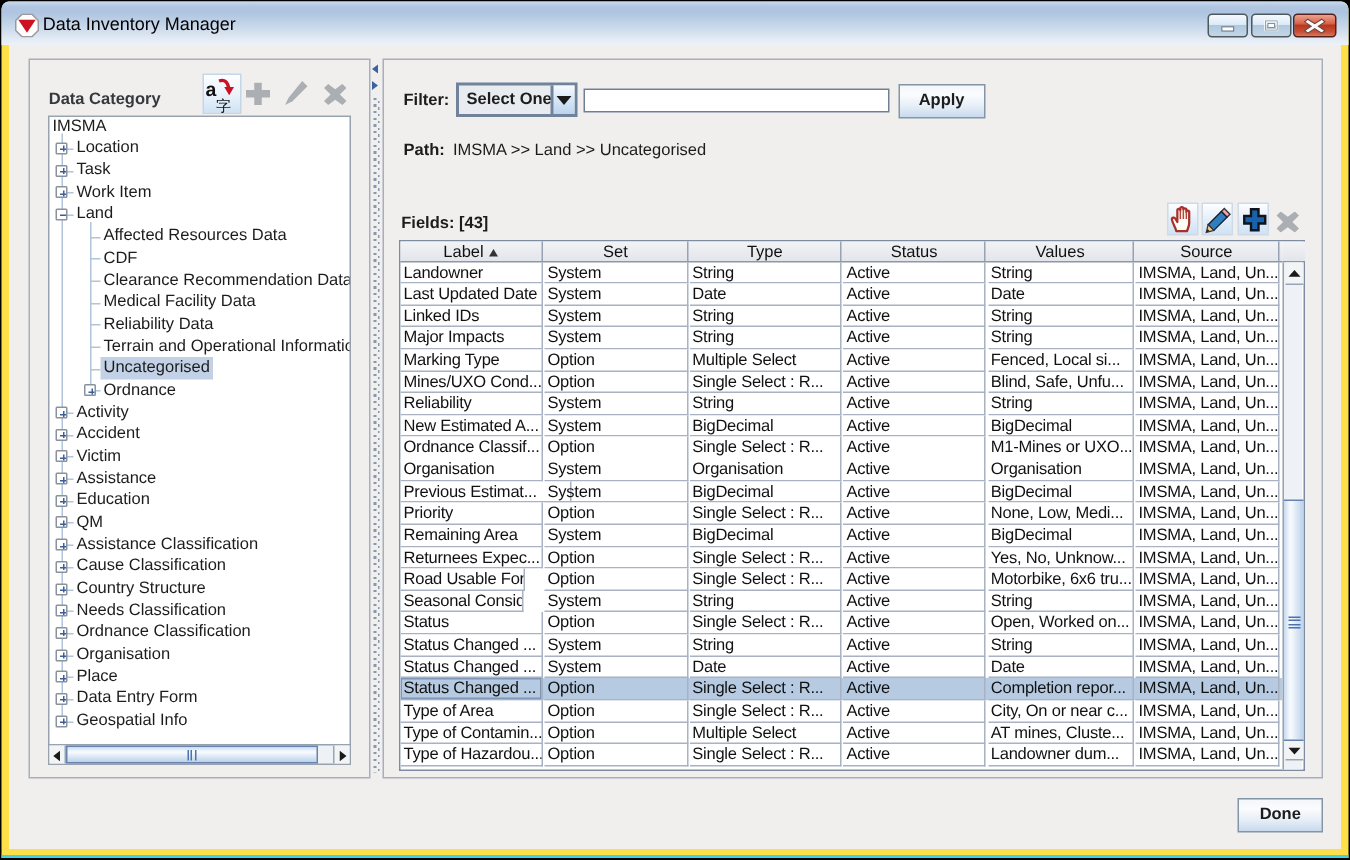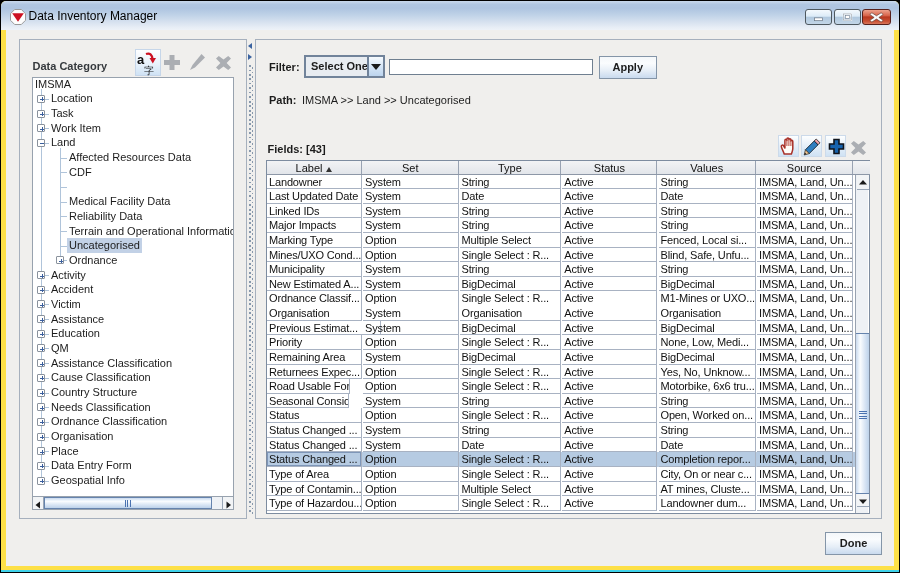--- a/index.html
+++ b/index.html
@@ -159,20 +159,21 @@
 <div class="tline" style="left:40px;top:140.9px;width:7px;height:1px"></div>
 <div class="tbox" style="left:35px;top:136.9px">
                 <div class="tsh"></div>
               </div>
 <div class="titem" style="left:49px;top:133.4px">Land</div>
 <div class="tline" style="left:58px;top:155.6px;width:7px;height:1px"></div>
 <div class="titem" style="left:67px;top:148.1px">Affected Resources Data</div>
 <div class="tline" style="left:58px;top:170.3px;width:7px;height:1px"></div>
 <div class="titem" style="left:67px;top:162.8px">CDF</div>
 <div class="tline" style="left:58px;top:185.0px;width:7px;height:1px"></div>
+<div class="titem" style="left:67px;top:177.5px">Clearance Recommendation Data</div>
 <div class="tline" style="left:58px;top:199.6px;width:7px;height:1px"></div>
 <div class="titem" style="left:67px;top:192.1px">Medical Facility Data</div>
 <div class="tline" style="left:58px;top:214.3px;width:7px;height:1px"></div>
 <div class="titem" style="left:67px;top:206.8px">Reliability Data</div>
 <div class="tline" style="left:58px;top:229.0px;width:7px;height:1px"></div>
 <div class="titem" style="left:67px;top:221.5px">Terrain and Operational Information</div>
 <div class="tline" style="left:58px;top:243.7px;width:7px;height:1px"></div>
 <div class="titem sel" style="left:67px;top:236.2px">Uncategorised</div>
 <div class="tline" style="left:58px;top:258.4px;width:7px;height:1px"></div>
 <div class="tbox" style="left:54px;top:254.4px">
@@ -363,21 +364,21 @@
               </div>
 <div class="trow" style="top:87.10px;height:14.62px">
                 <div class="tc" style="left:0.0px;width:95.0px">Mines/UXO Cond...</div>
                 <div class="tc" style="left:96.0px;width:95.5px">Option</div>
                 <div class="tc" style="left:192.5px;width:101.8px">Single Select : R...</div>
                 <div class="tc" style="left:295.3px;width:95.2px">Active</div>
                 <div class="tc" style="left:391.5px;width:97.5px">Blind, Safe, Unfu...</div>
                 <div class="tc" style="left:490.0px;width:95.5px">IMSMA, Land, Un...</div>
               </div>
 <div class="trow" style="top:101.72px;height:14.62px">
-                <div class="tc" style="left:0.0px;width:95.0px">Municipality</div>
+                <div class="tc" style="left:0.0px;width:95.0px">Reliability</div>
                 <div class="tc" style="left:96.0px;width:95.5px">System</div>
                 <div class="tc" style="left:192.5px;width:101.8px">String</div>
                 <div class="tc" style="left:295.3px;width:95.2px">Active</div>
                 <div class="tc" style="left:391.5px;width:97.5px">String</div>
                 <div class="tc" style="left:490.0px;width:95.5px">IMSMA, Land, Un...</div>
               </div>
 <div class="trow" style="top:116.34px;height:14.62px">
                 <div class="tc" style="left:0.0px;width:95.0px">New Estimated A...</div>
                 <div class="tc" style="left:96.0px;width:95.5px">System</div>
                 <div class="tc" style="left:192.5px;width:101.8px">BigDecimal</div>

